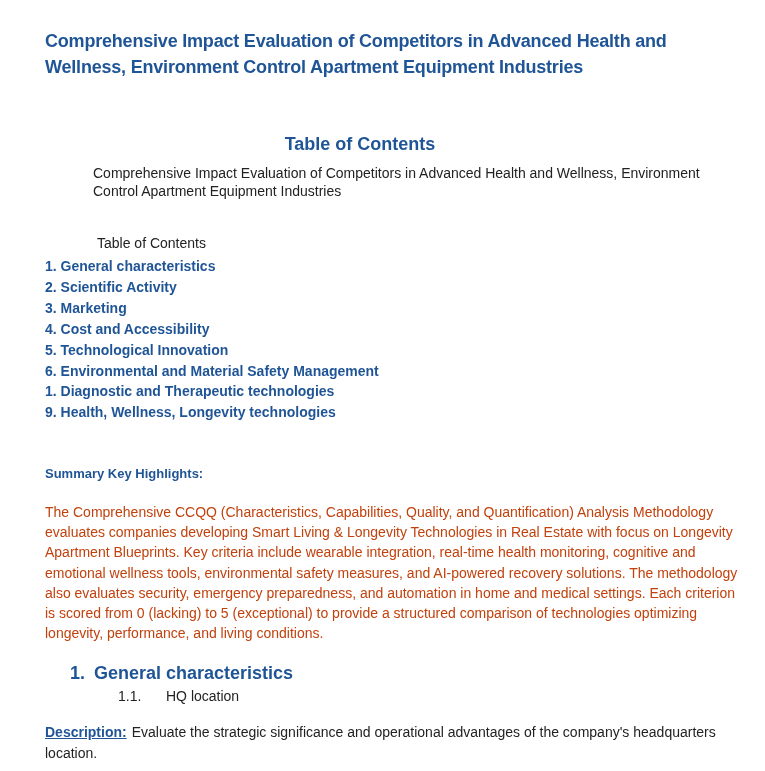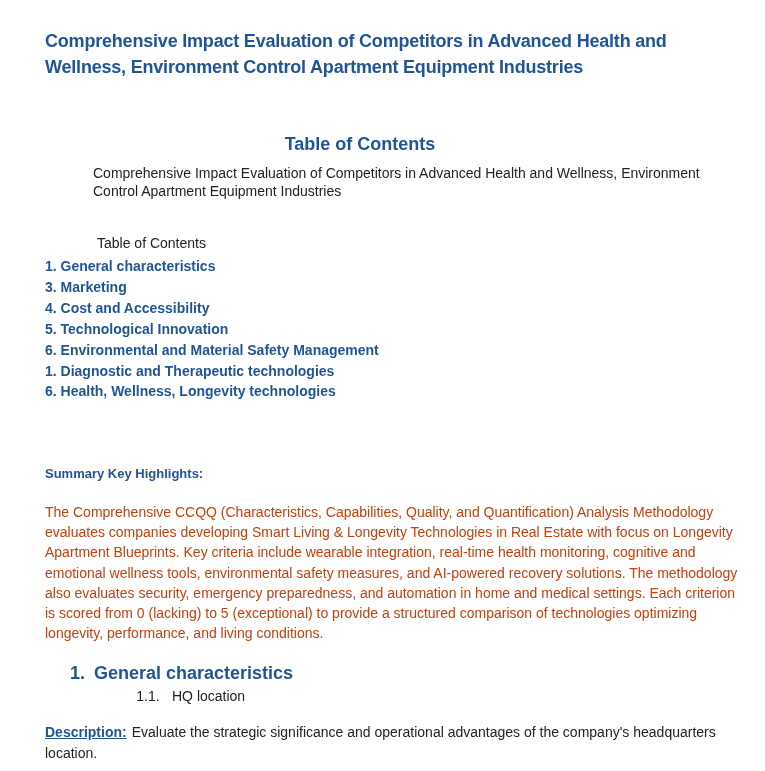--- a/index.html
+++ b/index.html
@@ -16,44 +16,45 @@
   .toc-label { position: absolute; left: 97px; top: 234px; font-size: 14px; line-height: 18px; color: #222; }
   .toc-list { position: absolute; left: 45px; top: 256px; margin: 0; padding: 0; list-style: none; }
   .toc-list li { font-size: 14px; line-height: 20.9px; color: #1f5596; font-weight: bold; cursor: pointer; }
   .summary-heading { position: absolute; left: 45px; top: 462px; margin: 0;
                      color: #1f5596; font-weight: bold; font-size: 13px; line-height: 24px; }
   .summary-body { position: absolute; left: 45px; top: 502px; width: 700px; margin: 0;
                   font-size: 14px; line-height: 20.2px; color: #c2410c; }
   .section-heading { position: absolute; left: 70px; top: 661px; margin: 0;
                      color: #1f5596; font-weight: bold; font-size: 18px; line-height: 24px; }
   .section-heading .num { display: inline-block; width: 24px; }
-  .subsection { position: absolute; left: 124px; top: 687px; font-size: 14px; line-height: 18px; color: #222; text-align: center; }
+  .subsection { position: absolute; left: 118px; top: 687px; font-size: 14px; line-height: 18px; color: #222; }
   .subsection .num { display: inline-block; width: 48px; }
   .description { position: absolute; left: 45px; top: 722px; width: 700px; margin: 0;
                  font-size: 14px; line-height: 20.5px; color: #222; }
   .description .label { color: #1f5596; font-weight: bold; margin-right: 5px; text-decoration: underline; }
 </style>
 </head>
 <body>
 
 <div class="page">
   <h1 class="doc-title">Comprehensive Impact Evaluation of Competitors in Advanced Health and Wellness, Environment Control Apartment Equipment Industries</h1>
 
   <h2 class="toc-heading">Table of Contents</h2>
   <div class="toc-subtitle">Comprehensive Impact Evaluation of Competitors in Advanced Health and Wellness, Environment Control Apartment Equipment Industries</div>
   <div class="toc-label">Table of Contents</div>
 
   <ul class="toc-list">
     <li>1. General characteristics</li>
+    <li>2. Scientific Activity</li>
     <li>3. Marketing</li>
     <li>4. Cost and Accessibility</li>
     <li>5. Technological Innovation</li>
     <li>6. Environmental and Material Safety Management</li>
     <li>1. Diagnostic and Therapeutic technologies</li>
-    <li>6. Health, Wellness, Longevity technologies</li>
+    <li>9. Health, Wellness, Longevity technologies</li>
   </ul>
 
   <h2 class="summary-heading">Summary Key Highlights:</h2>
   <p class="summary-body">The Comprehensive CCQQ (Characteristics, Capabilities, Quality, and Quantification) Analysis Methodology evaluates companies developing Smart Living &amp; Longevity Technologies in Real Estate with focus on Longevity Apartment Blueprints. Key criteria include wearable integration, real-time health monitoring, cognitive and emotional wellness tools, environmental safety measures, and AI-powered recovery solutions. The methodology also evaluates security, emergency preparedness, and automation in home and medical settings. Each criterion is scored from 0 (lacking) to 5 (exceptional) to provide a structured comparison of technologies optimizing longevity, performance, and living conditions.</p>
 
   <h2 class="section-heading">
     <span class="num">1.</span><span>General characteristics</span>
   </h2>
   <div class="subsection">
     <span class="num">1.1.</span><span>HQ location</span>

